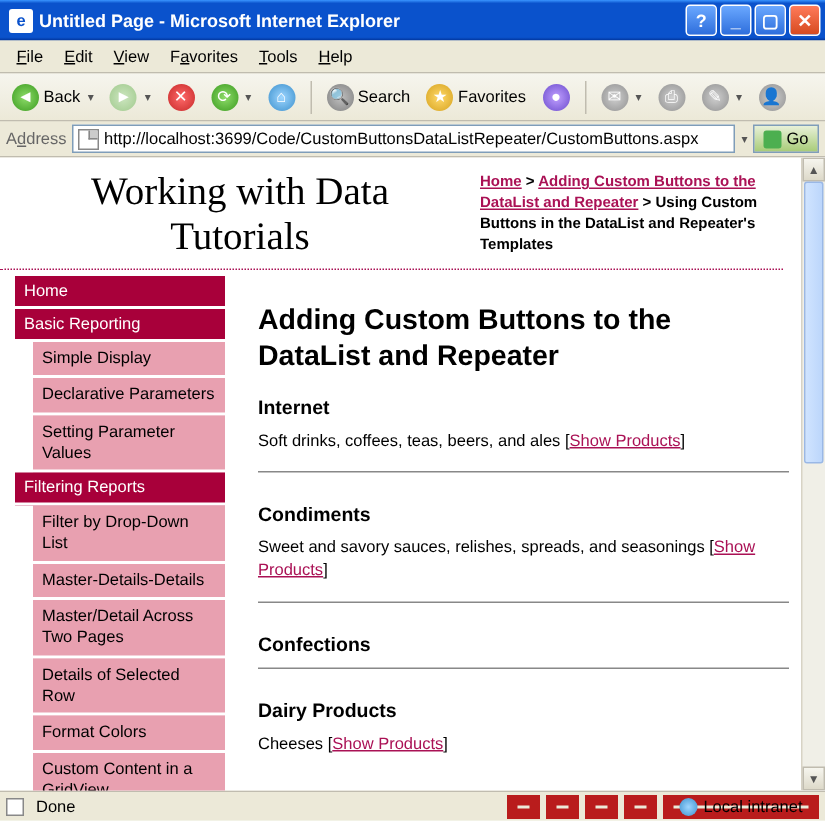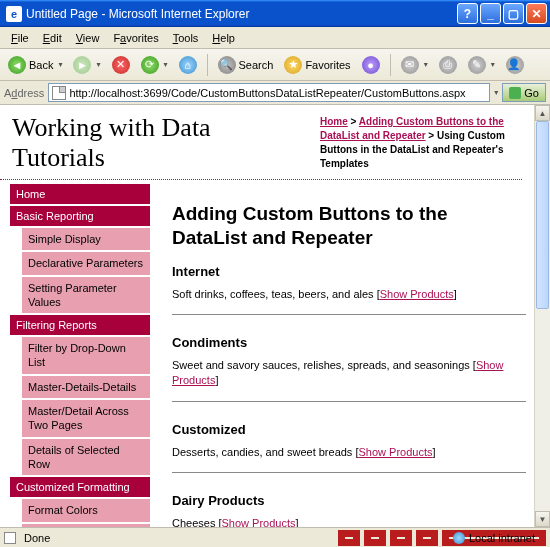--- a/index.html
+++ b/index.html
@@ -1,21 +1,21 @@
 <!DOCTYPE html>
 <html><head>
 <meta charset="utf-8">
 <style>
 * { margin: 0; padding: 0; box-sizing: border-box; }
 body { font-family: Tahoma, sans-serif; font-size: 11px; background: #ece9d8; color: #000; width: 550px; height: 547px; overflow: hidden; }
 
 
 .titlebar { height: 27px; background: linear-gradient(to bottom, #3a95ff 0%, #0a52cc 8%, #0a52cc 92%, #003399 100%); display: flex; align-items: center; padding: 0 3px 0 6px; color: #fff; font-size: 12px; }
 .titlebar .ie-icon { width: 16px; height: 16px; margin-right: 4px; background: #fff; border-radius: 2px; display: flex; align-items: center; justify-content: center; color: #0a52cc; font-weight: bold; font-size: 11px; }
-.titlebar .title { flex: 1; font-weight: normal; }
+.titlebar .title { flex: 1; font-weight: bold; }
 .winbtns { display: flex; gap: 2px; }
 .winbtn { width: 21px; height: 21px; border-radius: 3px; border: 1px solid #fff; display: flex; align-items: center; justify-content: center; font-weight: bold; font-size: 12px; color: #fff; }
 .winbtn.blue { background: linear-gradient(#6aa8ff,#2e6edc); }
 .winbtn.red { background: linear-gradient(#ff7b5a,#d64a1f); }
 
 .menubar { height: 22px; background: #ece9d8; display: flex; align-items: center; padding: 0 4px; border-bottom: 1px solid #c0bcaf; }
 .menubar span { padding: 2px 7px; cursor: default; text-align: center; }
 .menubar span u { text-decoration: underline; }
 
 .toolbar { height: 32px; background: linear-gradient(#f6f5ee,#ece9d8); display: flex; align-items: center; padding: 0 4px; gap: 3px; border-bottom: 1px solid #c0bcaf; }
@@ -149,53 +149,51 @@
   </div>
   <span style="font-size:8px;color:#555">▾</span>
   <div class="gobtn">
       <span>Go</span>
     </div>
 </div>
 
 <div class="content">
   <div class="content-inner">
     <div style="display:flex;align-items:flex-start;">
-      <div class="page-title" style="flex:0 0 320px;">Working with Data Tutorials</div>
+      <div class="page-title" style="flex:0 0 320px;text-align:center;">Working with Data Tutorials</div>
       <div class="breadcrumb" style="flex:1;padding-top:10px;">
         <a href="#">Home</a><b> &gt; </b><a href="#">Adding Custom Buttons to the DataList and Repeater</a><b> &gt; Using Custom Buttons in the DataList and Repeater's Templates</b>
       </div>
     </div>
     <hr class="dotted-sep">
     <div class="layout">
       <div class="sidebar" id="sidebar">
           <div class="sec">Home</div>
           <div class="sec">Basic Reporting</div>
           <div class="item">Simple Display</div>
           <div class="item">Declarative Parameters</div>
           <div class="item">Setting Parameter Values</div>
           <div class="sec">Filtering Reports</div>
           <div class="item">Filter by Drop-Down List</div>
           <div class="item">Master-Details-Details</div>
           <div class="item">Master/Detail Across Two Pages</div>
           <div class="item">Details of Selected Row</div>
-          <div class="sec">Customized Formatting</div>
           <div class="item">Format Colors</div>
           <div class="item">Custom Content in a GridView</div>
         </div>
       <div class="main">
         <h1 class="main-head">Adding Custom Buttons to the DataList and Repeater</h1>
         <div id="catlist">
             <h3 class="cat">Internet</h3>
             <div class="desc">Soft drinks, coffees, teas, beers, and ales [<a href="#">Show Products</a>]</div>
             <hr class="cat-sep">
             <h3 class="cat">Condiments</h3>
             <div class="desc">Sweet and savory sauces, relishes, spreads, and seasonings [<a href="#">Show Products</a>]</div>
             <hr class="cat-sep">
-            <h3 class="cat">Customized</h3>
-            <div class="desc">Desserts, candies, and sweet breads [<a href="#">Show Products</a>]</div>
+            <h3 class="cat">Confections</h3>
             <hr class="cat-sep">
             <h3 class="cat">Dairy Products</h3>
             <div class="desc">Cheeses [<a href="#">Show Products</a>]</div>
           </div>
       </div>
     </div>
   </div>
   <div class="scrollbar">
     <div class="sb-btn">▲</div>
     <div class="sb-thumb"></div>

